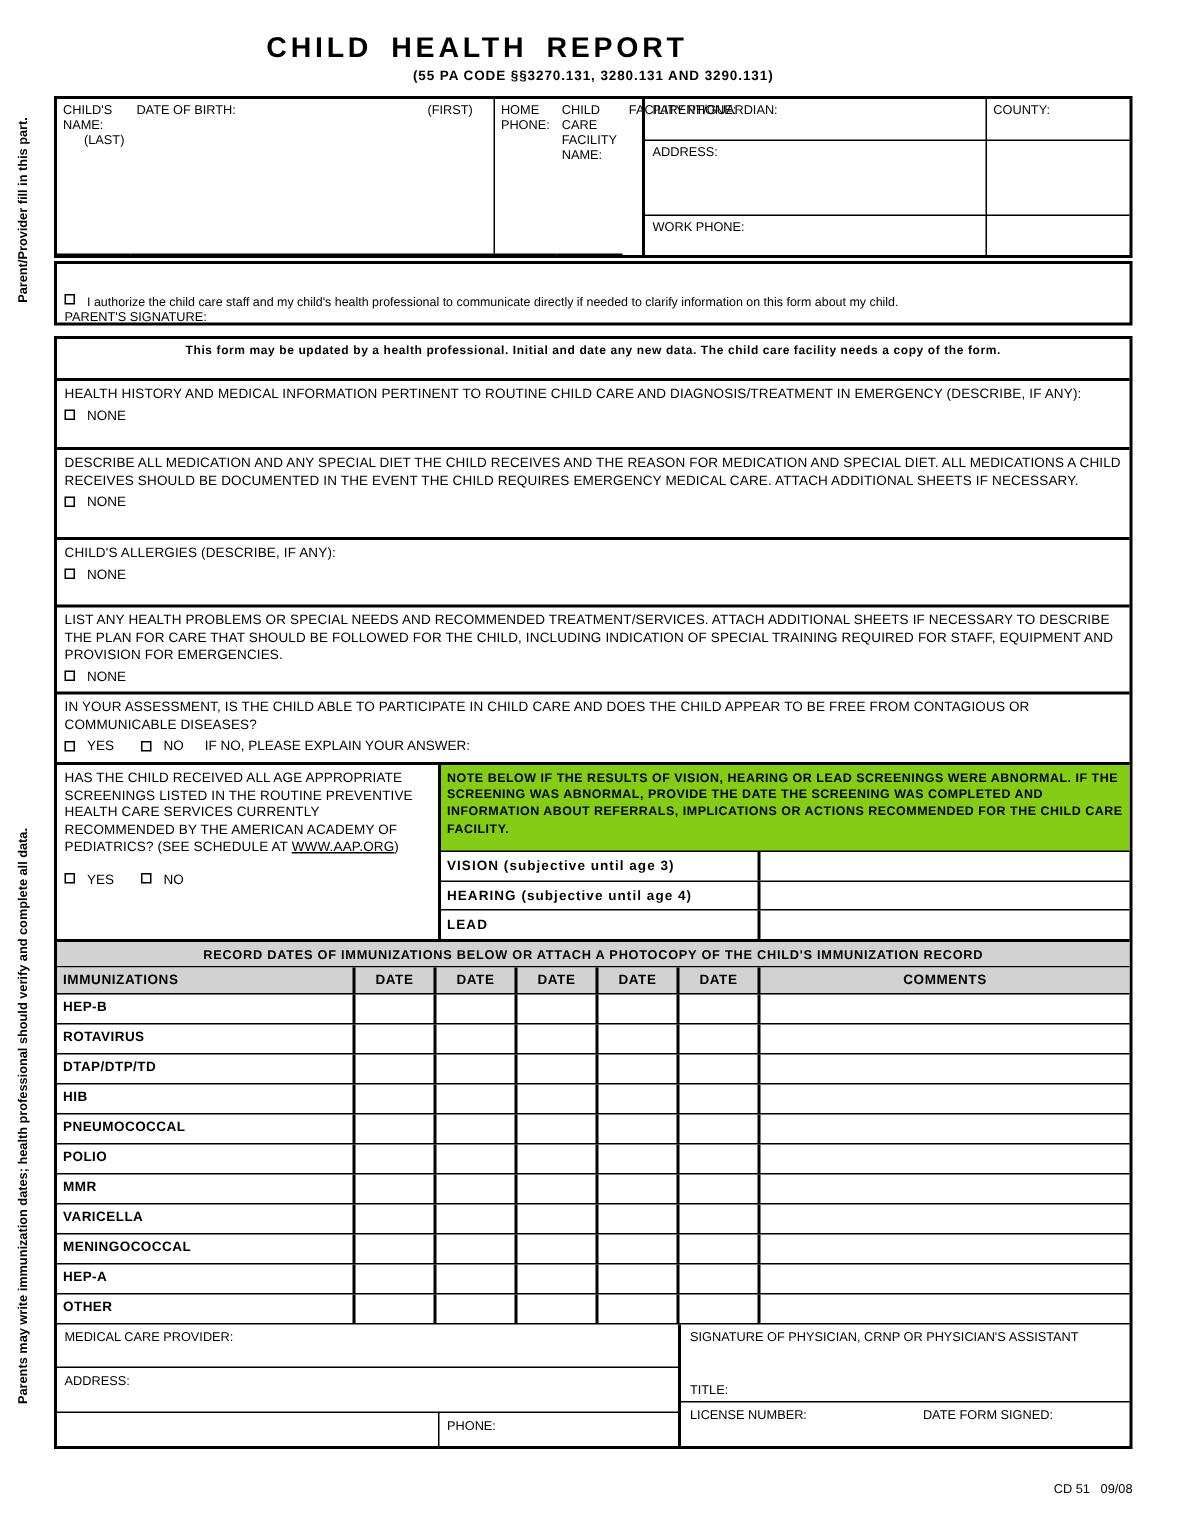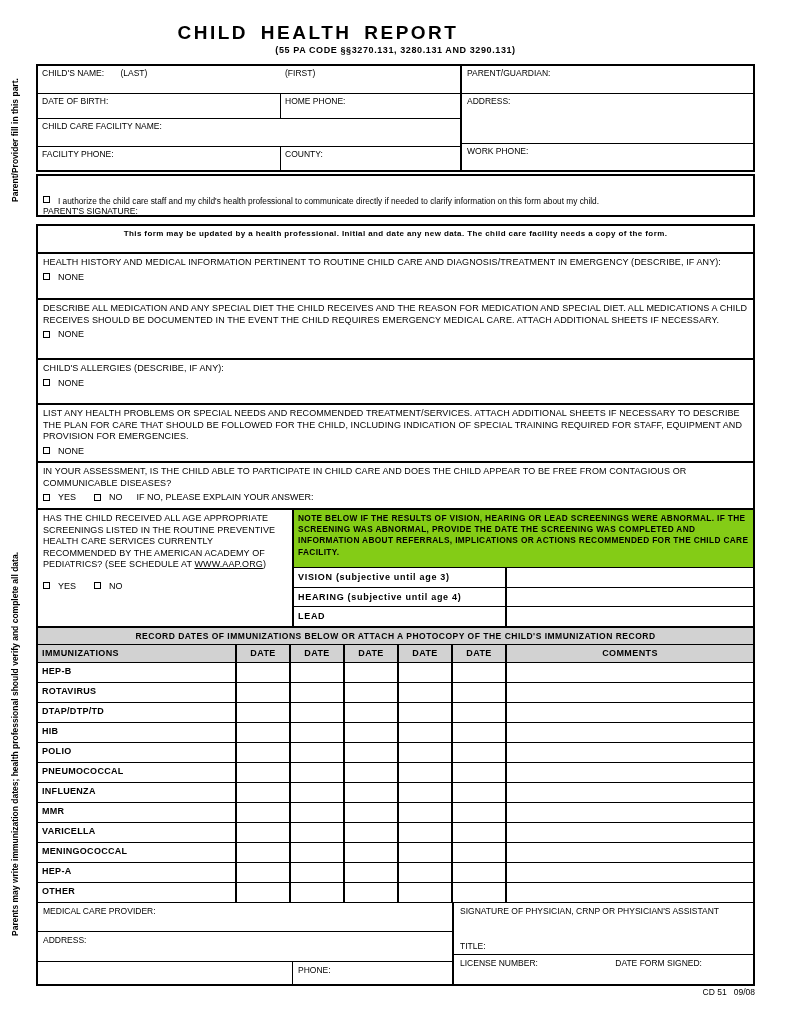--- a/index.html
+++ b/index.html
@@ -13,21 +13,21 @@
 
   .vtext { position: absolute; left: 10px; transform: rotate(-90deg); transform-origin: 0 0;
            font-size: 8.5px; font-weight: bold; text-align: center; white-space: nowrap; }
   .v1 { top: 216px; width: 152px; }
   .v2 { top: 985px; width: 482px; }
 
   .box { position: absolute; left: 36px; width: 719px; border: 2px solid #000; background: #fff; }
 
   
   .top-box { top: 64px; height: 108px; display: flex; }
-  .tb-left { width: 424px; border-right: 2px solid #000; display: flex; flex-direction: column; }
+  .tb-left { width: 392px; border-right: 2px solid #000; display: flex; flex-direction: row; }
   .tb-right { flex: 1; display: flex; flex-direction: column; }
   .trow { flex: 1 1 0; border-bottom: 1px solid #000; position: relative; padding: 2px 4px; font-size: 8.5px; }
   .trow.last { border-bottom: none; }
   .trow.split { display: flex; padding: 0; }
   .subcell { padding: 2px 4px; }
   .subcell.w242 { width: 242px; }
   .subcell.bl { flex: 1; border-left: 1px solid #000; }
   .first-pos { position: absolute; left: 247px; top: 2px; }
   .ml14 { margin-left: 14px; }
   .rrow { border-bottom: 1px solid #000; padding: 2px 5px; font-size: 8.5px; }
@@ -264,39 +264,30 @@
     <div class="imm-row">
       <div class="c-imm">HIB</div>
       <div class="c-date"></div>
       <div class="c-date"></div>
       <div class="c-date"></div>
       <div class="c-date"></div>
       <div class="c-date"></div>
       <div class="c-com"></div>
     </div>
     <div class="imm-row">
+      <div class="c-imm">PNEUMOCOCCAL</div>
+      <div class="c-date"></div>
+      <div class="c-date"></div>
+      <div class="c-date"></div>
+      <div class="c-date"></div>
+      <div class="c-date"></div>
+      <div class="c-com"></div>
+    </div>
+    <div class="imm-row">
       <div class="c-imm">POLIO</div>
-      <div class="c-date"></div>
-      <div class="c-date"></div>
-      <div class="c-date"></div>
-      <div class="c-date"></div>
-      <div class="c-date"></div>
-      <div class="c-com"></div>
-    </div>
-    <div class="imm-row">
-      <div class="c-imm">PNEUMOCOCCAL</div>
-      <div class="c-date"></div>
-      <div class="c-date"></div>
-      <div class="c-date"></div>
-      <div class="c-date"></div>
-      <div class="c-date"></div>
-      <div class="c-com"></div>
-    </div>
-    <div class="imm-row">
-      <div class="c-imm">INFLUENZA</div>
       <div class="c-date"></div>
       <div class="c-date"></div>
       <div class="c-date"></div>
       <div class="c-date"></div>
       <div class="c-date"></div>
       <div class="c-com"></div>
     </div>
     <div class="imm-row">
       <div class="c-imm">MMR</div>
       <div class="c-date"></div>

